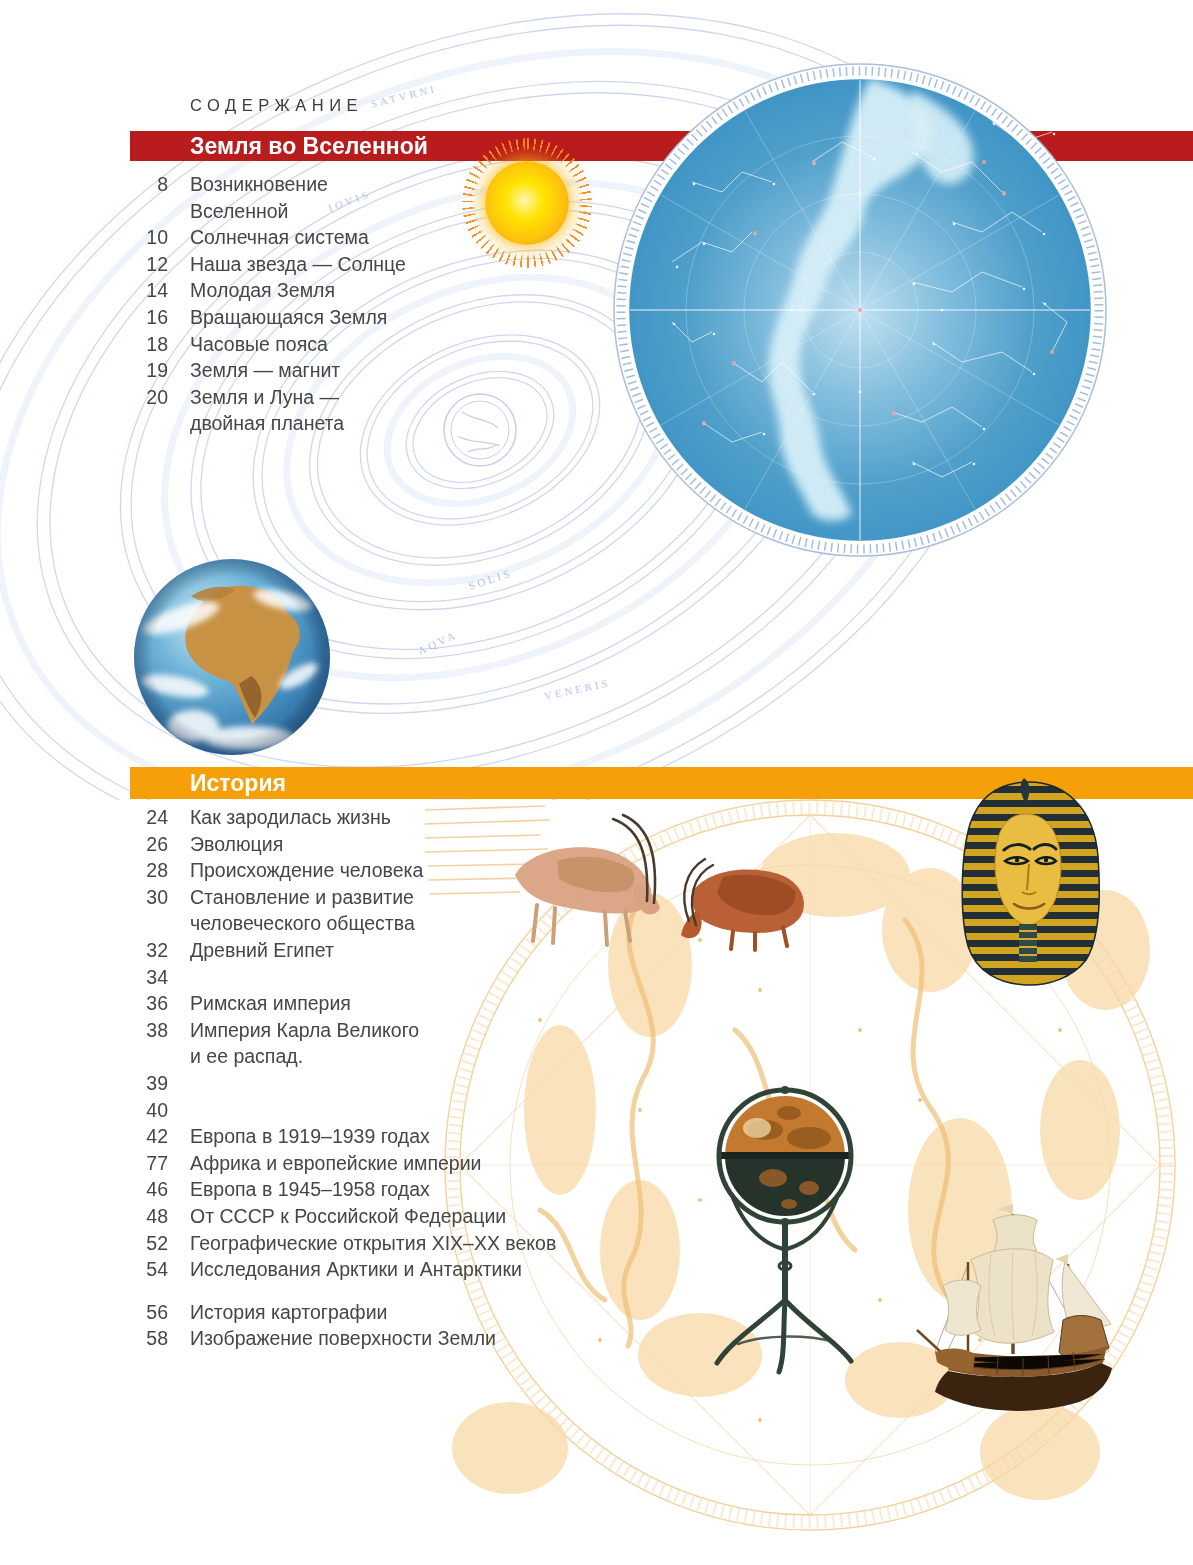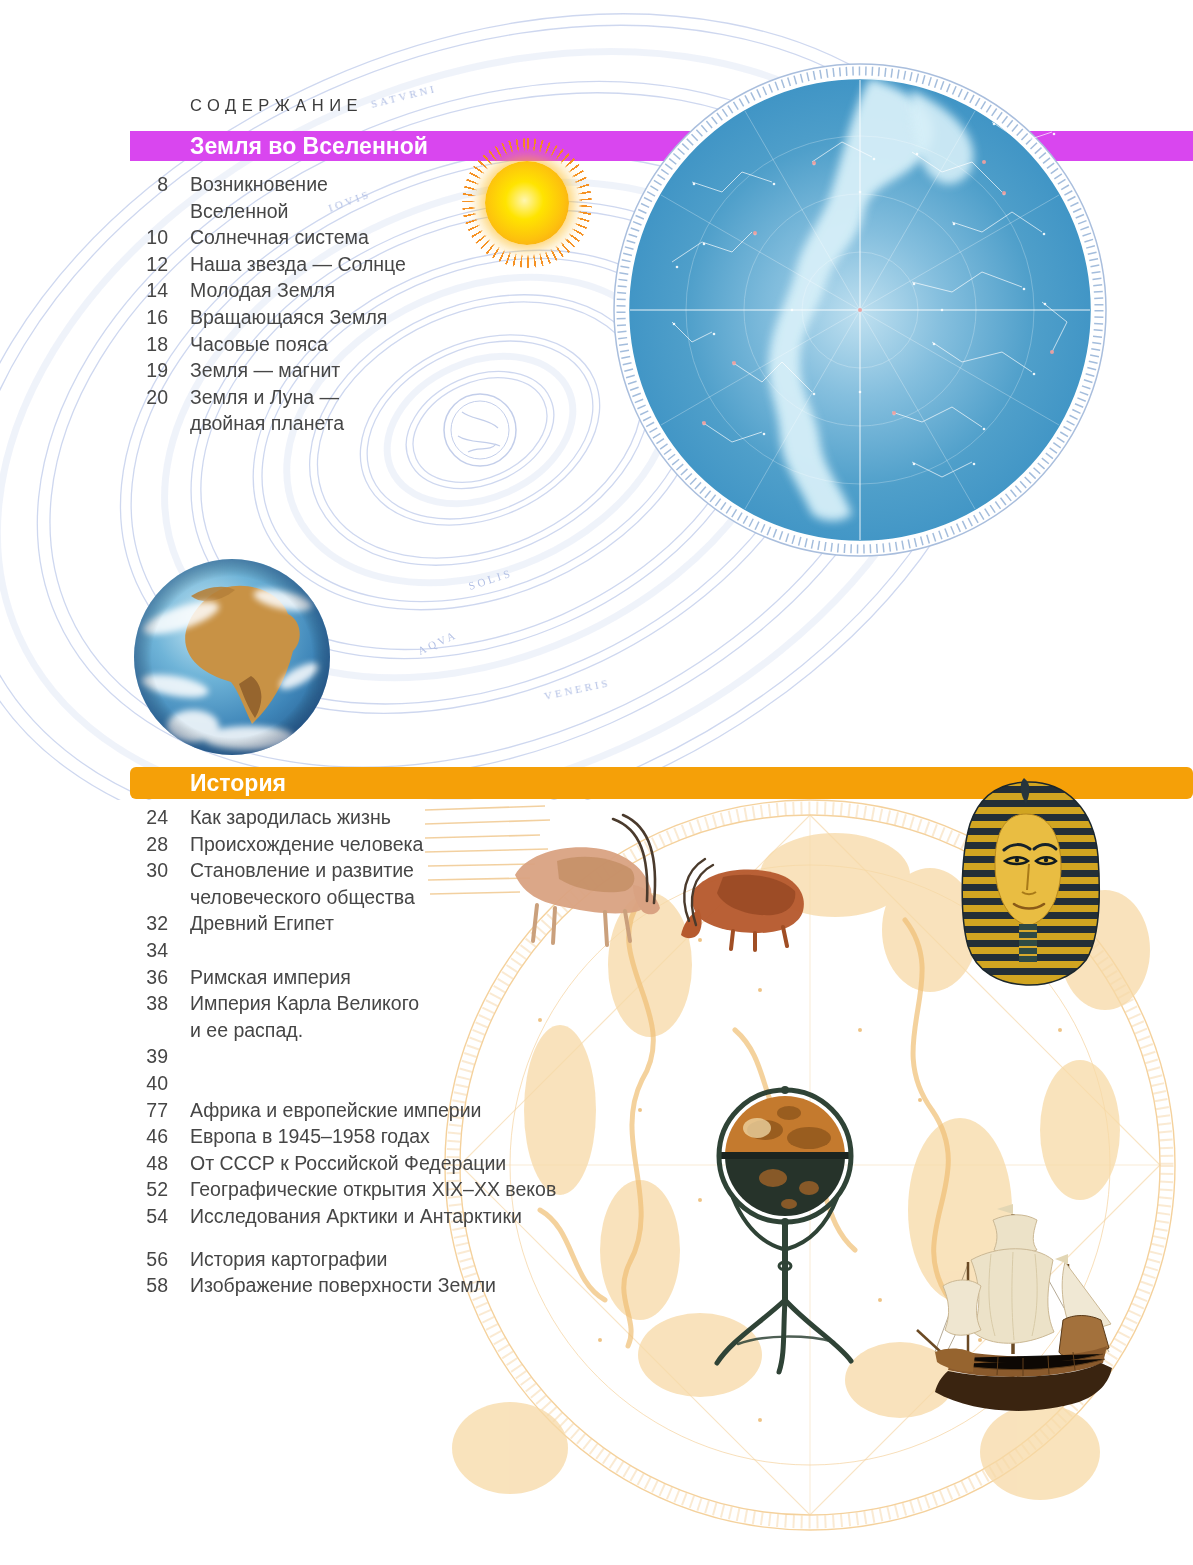--- a/index.html
+++ b/index.html
@@ -3,22 +3,22 @@
 <meta charset="utf-8">
 <style>
   html,body{margin:0;padding:0;background:#ffffff;}
   .page{position:relative;width:1193px;height:1565px;background:#ffffff;overflow:hidden;
         font-family:"Liberation Sans","DejaVu Sans",sans-serif;}
   .layer{position:absolute;}
   
   .contents-title{position:absolute;left:190px;top:96px;font-size:16.5px;letter-spacing:5.5px;
         color:#3b3b3b;z-index:6;}
   .banner{position:absolute;left:130px;width:1063px;display:flex;align-items:center;z-index:2;}
-  .banner-blue{top:131px;height:30px;background:#d946ef;}
-  .banner-orange{top:767px;height:32px;background:#f5a008;border-radius:6px;}
+  .banner-blue{top:131px;height:30px;background:#b91c1c;}
+  .banner-orange{top:767px;height:32px;background:#f5a008;}
   .banner-label{color:#ffffff;font-weight:700;font-size:23px;padding-left:60px;line-height:1;}
   .toc-list{position:absolute;left:130px;z-index:6;}
   .toc-list-universe{top:171px;width:440px;}
   .toc-list-history{top:804px;width:545px;}
   .toc-row{display:flex;font-size:19.5px;line-height:26.6px;color:#464646;}
   .toc-row.gap-before{margin-top:16px;}
   .toc-num{width:38px;text-align:right;flex:none;margin-right:22px;}
   .toc-title{flex:1;white-space:pre-line;}
   
   .sun{position:absolute;left:462px;top:138px;width:130px;height:130px;z-index:4;}
@@ -478,20 +478,24 @@
 двойная планета</span>
   </div>
 </div>
 
   <div class="toc-list toc-list-history">
   <div class="toc-row">
     <span class="toc-num">24</span>
     <span class="toc-title">Как зародилась жизнь</span>
   </div>
 
+  <div class="toc-row">
+    <span class="toc-num">26</span>
+    <span class="toc-title">Эволюция</span>
+  </div>
 
   <div class="toc-row">
     <span class="toc-num">28</span>
     <span class="toc-title">Происхождение человека</span>
   </div>
 
   <div class="toc-row">
     <span class="toc-num">30</span>
     <span class="toc-title">Становление и развитие
 человеческого общества</span>
@@ -518,20 +522,24 @@
   </div>
 
   <div class="toc-row">
     <span class="toc-num">39</span>
   </div>
 
   <div class="toc-row">
     <span class="toc-num">40</span>
   </div>
 
+  <div class="toc-row">
+    <span class="toc-num">42</span>
+    <span class="toc-title">Европа в 1919–1939 годах</span>
+  </div>
 
   <div class="toc-row">
     <span class="toc-num">77</span>
     <span class="toc-title">Африка и европейские империи</span>
   </div>
 
   <div class="toc-row">
     <span class="toc-num">46</span>
     <span class="toc-title">Европа в 1945–1958 годах</span>
   </div>

